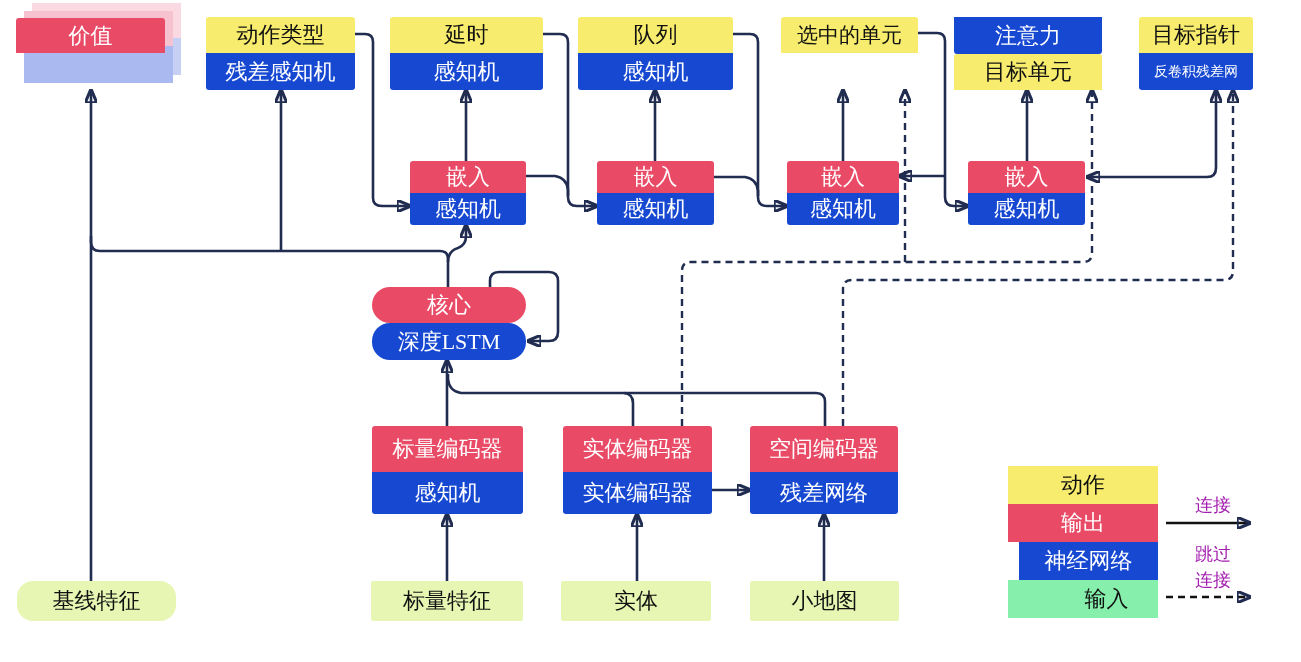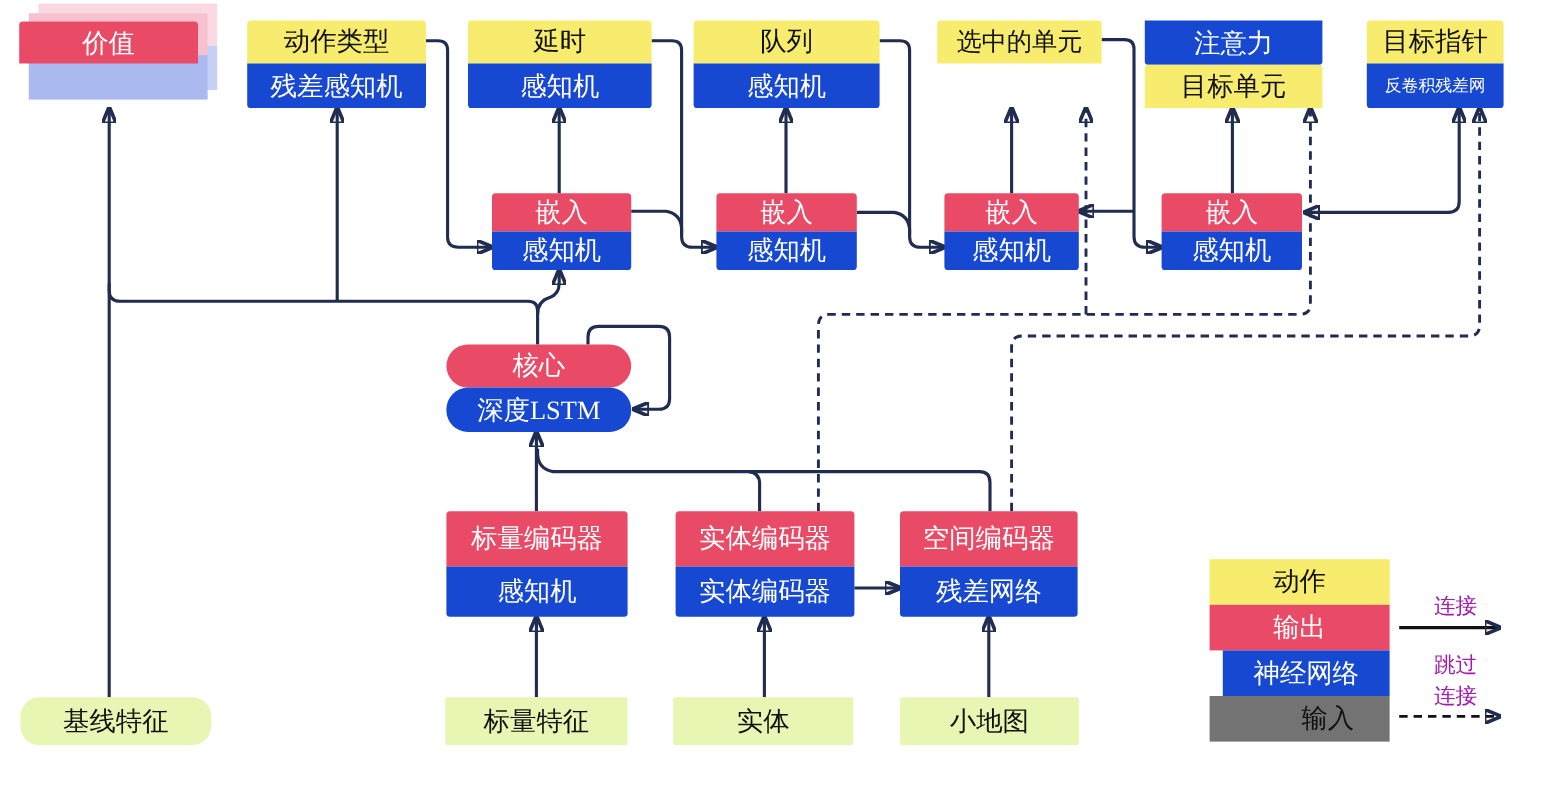--- a/index.html
+++ b/index.html
@@ -182,19 +182,19 @@
 
   <div class="green" style="left:17px;top:581px;width:159px;border-radius:16px;">基线特征</div>
   <div class="green" style="left:371px;top:581px;width:152px;">标量特征</div>
   <div class="green" style="left:750px;top:581px;width:149px;">小地图</div>
   <div class="green" style="left:561px;top:581px;width:150px;">实体</div>
 
   <div class="legendbox">
     <div class="lrow" style="background:#f7ec6d;color:#111;">动作</div>
     <div class="lrow" style="background:#e94b67;color:#fff;">输出</div>
     <div class="lrow" style="background:#1648d1;color:#fff;margin-left:11px;">神经网络</div>
-    <div class="lrow" style="background:#737373;color:#111;padding-left:47px;">输入</div>
+    <div class="lrow" style="background:#86efac;color:#111;padding-left:47px;">输入</div>
   </div>
   <div class="lg-label" style="left:1168px;top:492px;">连接</div>
   <div class="lg-label" style="left:1168px;top:541px;">跳过</div>
   <div class="lg-label" style="left:1168px;top:567px;">连接</div>
 
 </div>
 
 </body></html>

